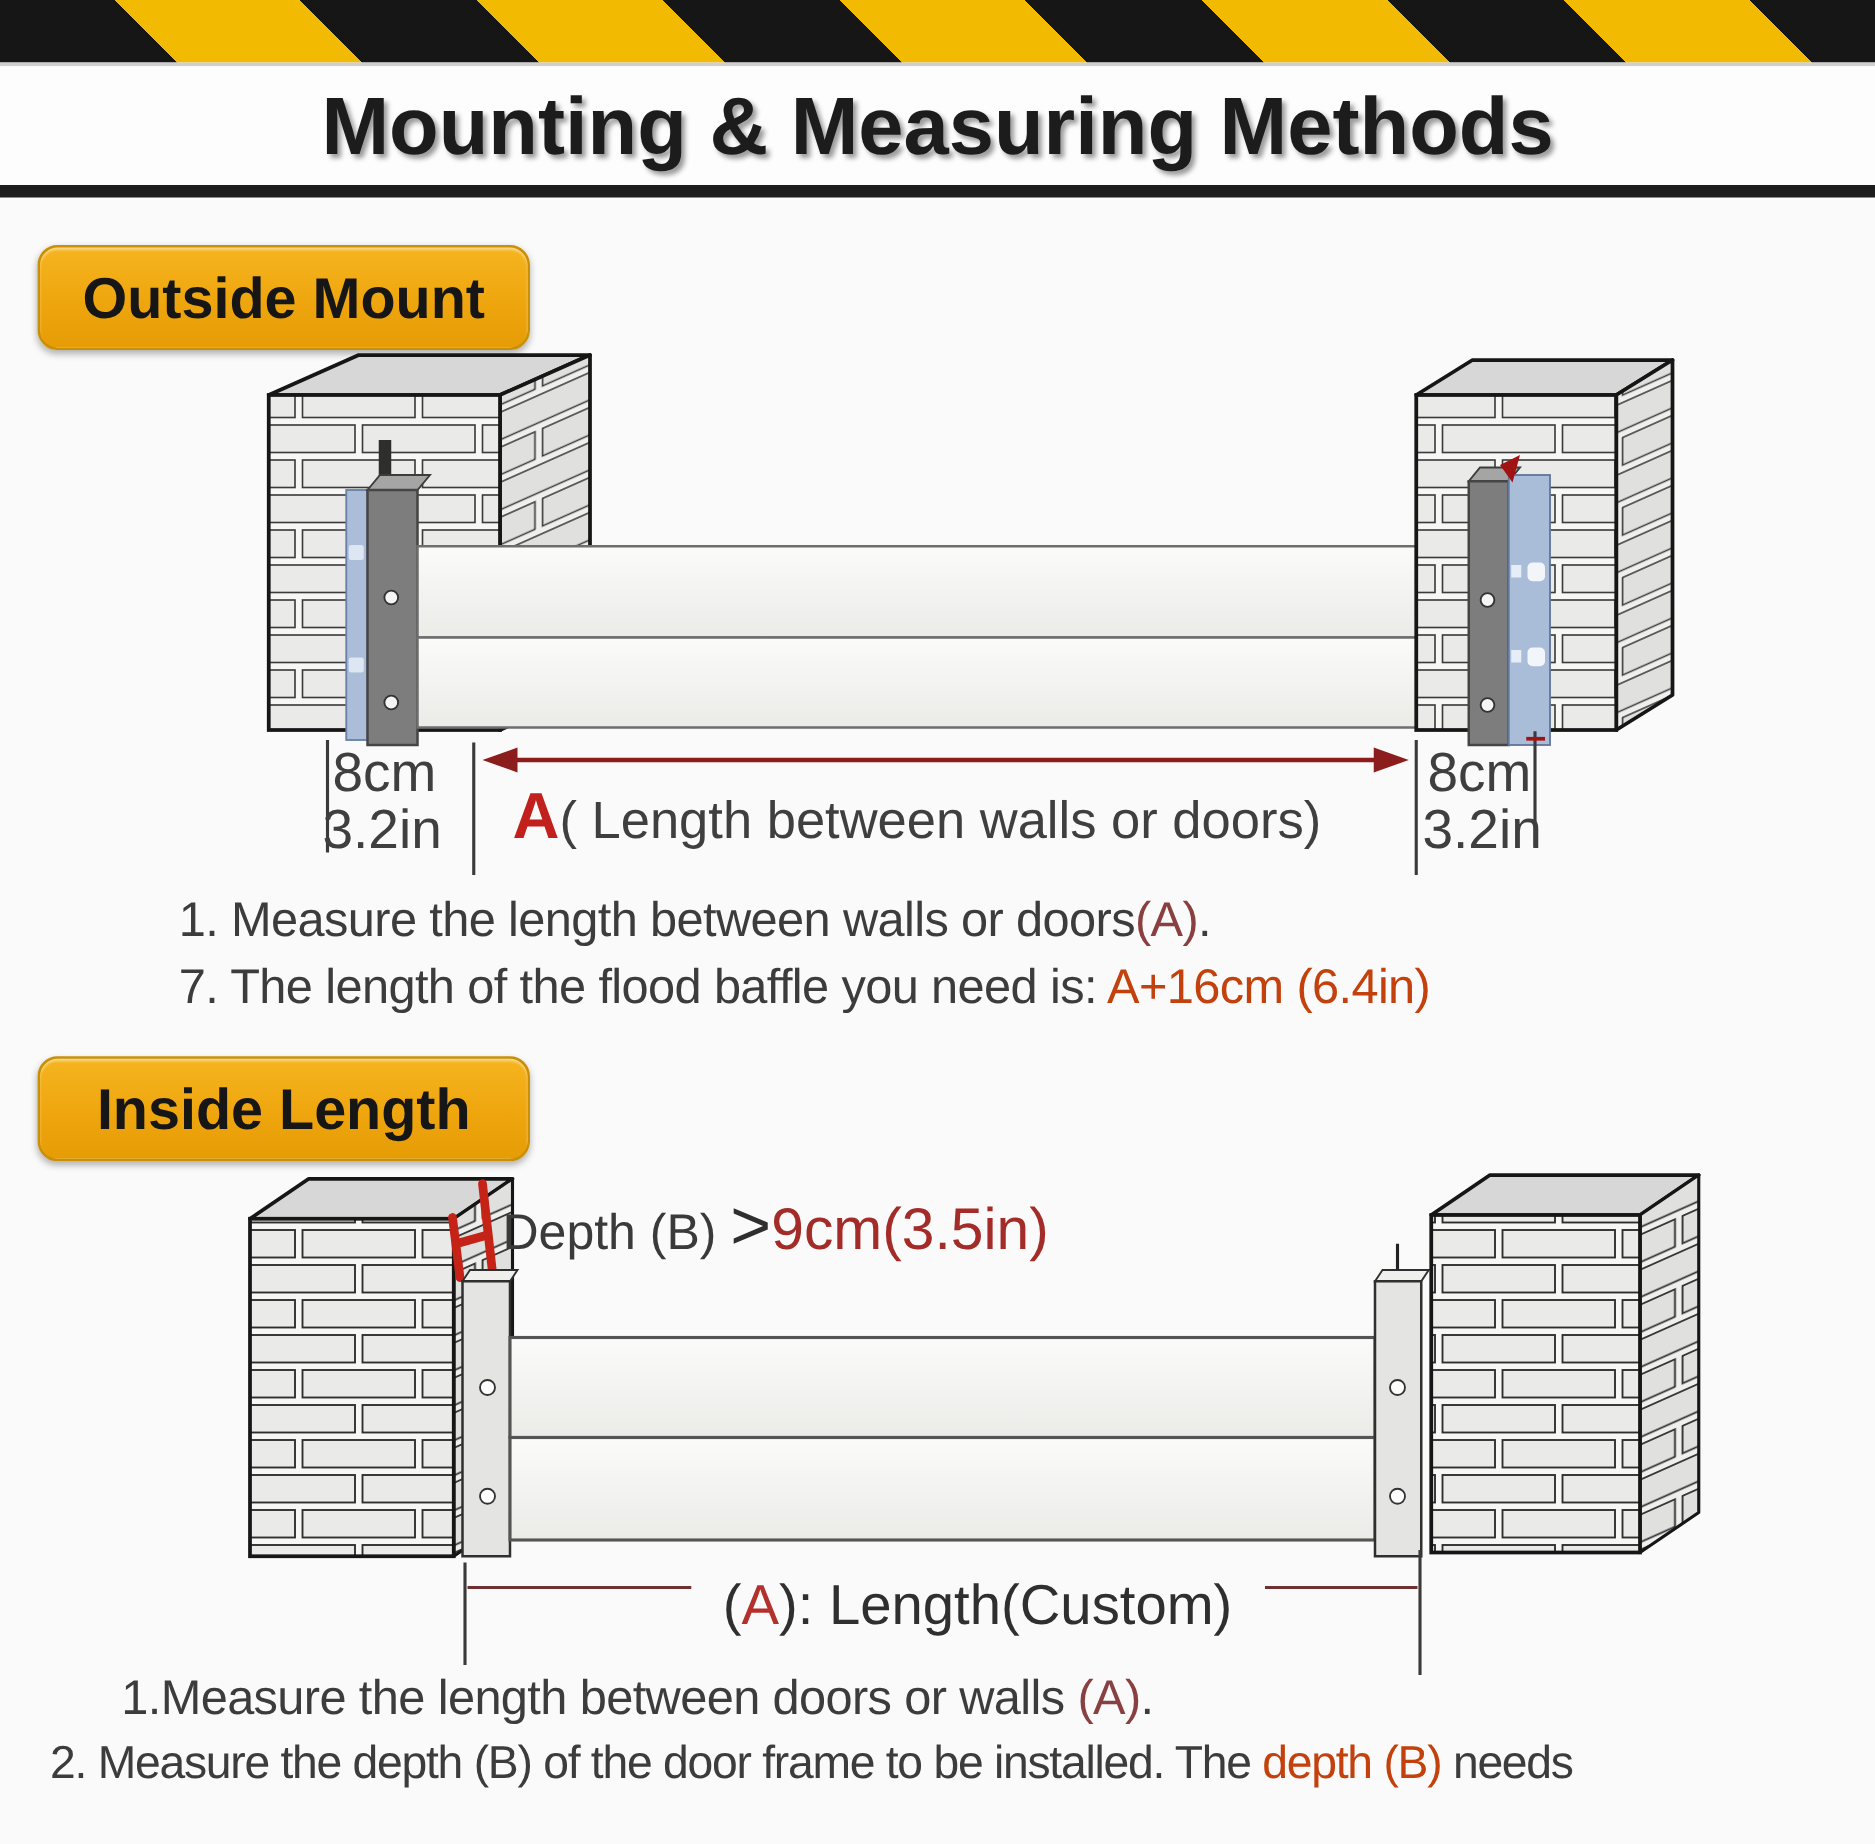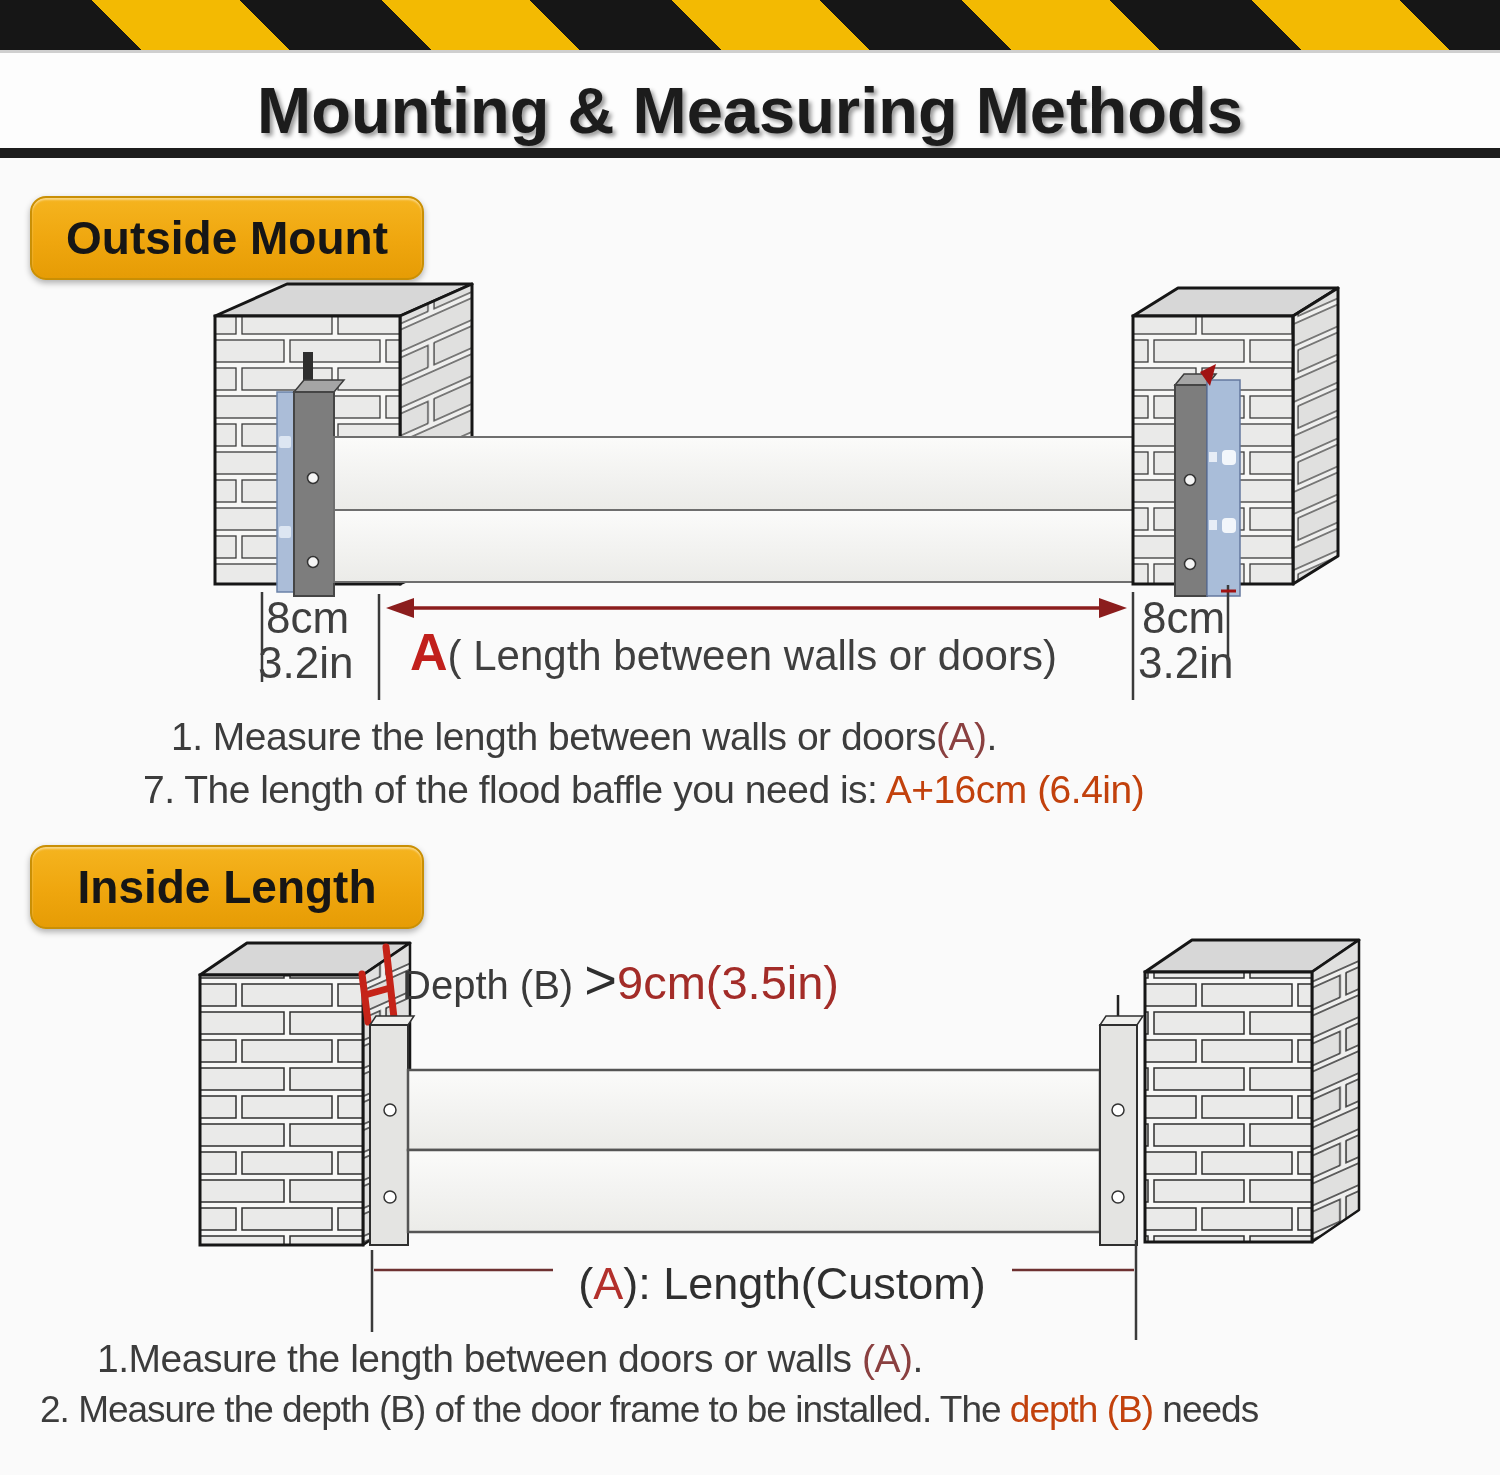--- a/index.html
+++ b/index.html
@@ -9,21 +9,21 @@
     font-family:"Liberation Sans", sans-serif;
   }
   
   .hazard-tape{
     position:absolute;left:0;top:0;width:1500px;height:50px;
     background:repeating-linear-gradient(45deg,#161616 0 100px,#f3ba02 100px 205px);
     border-bottom:3px solid #cfcfcf;
   }
   .title-band{
     position:absolute;left:0;top:53px;width:1500px;height:95px;
-    background:#fdfdfd;display:flex;align-items:flex-end;justify-content:center;
+    background:#fdfdfd;display:flex;align-items:center;justify-content:center;
   }
   .page-title{
     font-size:65px;font-weight:700;color:#1c1c1c;letter-spacing:0px;
     text-shadow:3px 3px 4px rgba(0,0,0,.40);
     white-space:nowrap;
   }
   .title-underline{
     position:absolute;left:0;top:148px;width:1500px;height:10px;background:#1d1d1d;
   }
   
@@ -44,21 +44,21 @@
   .span-rest{font-family:"Liberation Sans",sans-serif;font-size:42px;fill:#3f3f3f;}
   .depth-lbl{font-family:"Liberation Sans",sans-serif;font-size:40px;fill:#3a3a3a;}
   .depth-gt{font-family:"Liberation Sans",sans-serif;font-size:56px;fill:#2f2f2f;}
   .depth-val{font-family:"Liberation Sans",sans-serif;font-size:47px;fill:#a32c28;}
   .in-span{font-family:"Liberation Sans",sans-serif;font-size:45px;fill:#2f2f2f;}
   .in-span-a{fill:#b3302c;}
   
   .step{position:absolute;font-size:39px;color:#3c3c3c;letter-spacing:-0.5px;white-space:nowrap;}
   .red1{color:#8a4040;}
   .red2{color:#c2410c;}
-  .step-out-1{left:143px;top:715px;margin-left:28px;}
+  .step-out-1{left:143px;top:715px;}
   .step-out-2{left:143px;top:768px;}
   .step-in-1{left:97px;top:1337px;}
   .step-in-2{
     left:40px;top:1388px;width:1420px;white-space:normal;
     font-size:37px;letter-spacing:-1px;line-height:43px;color:#3c3c3c;position:absolute;
   }
 </style>
 </head>
 <body>
 

